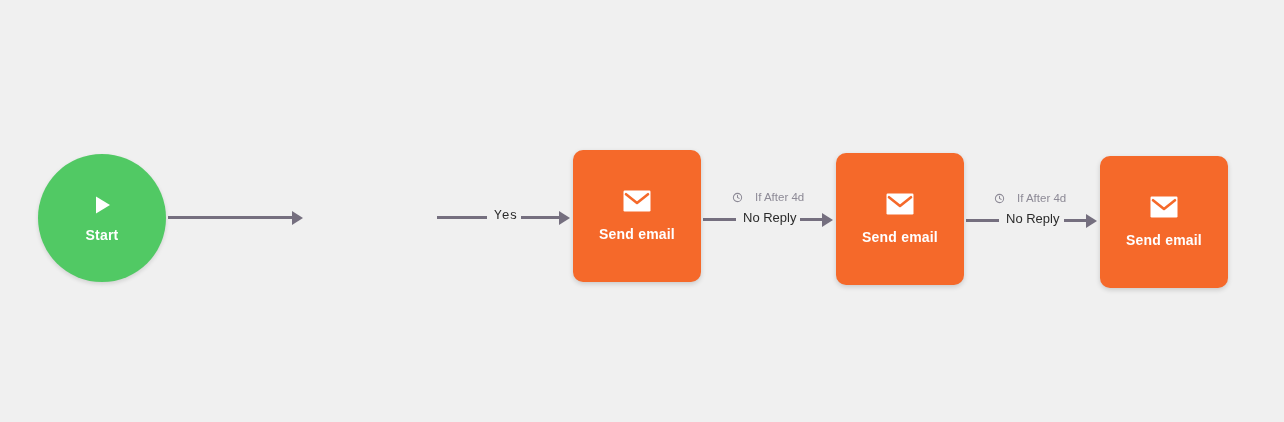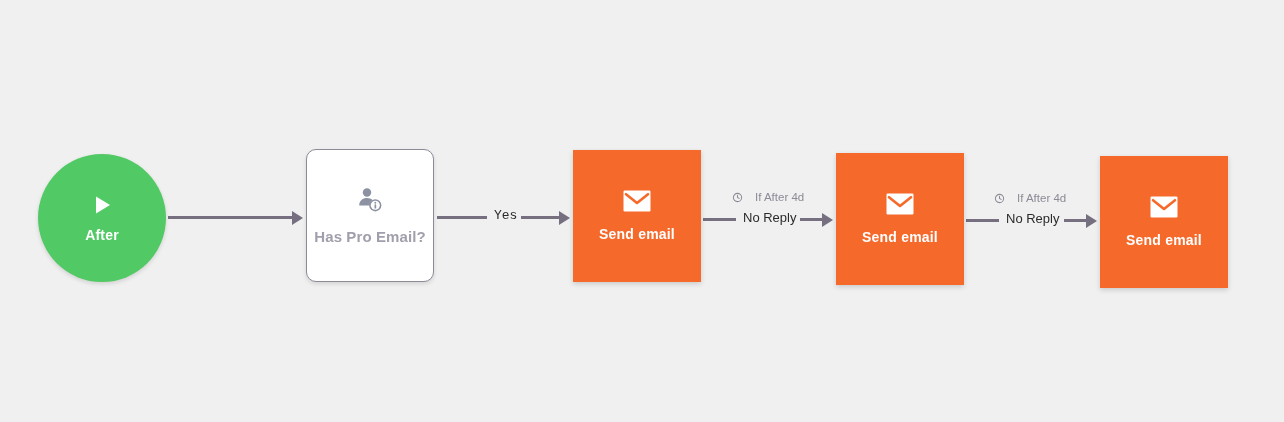--- a/index.html
+++ b/index.html
@@ -69,21 +69,21 @@
     color: #a0a0ad;
     font-size: 15px;
     font-weight: bold;
     letter-spacing: 0.1px;
   }
 
   
   .node-action {
     width: 128px;
     height: 132px;
-    border-radius: 0;
+    border-radius: 10px;
     background: #f5692a;
     box-shadow: 0 2px 5px rgba(0,0,0,0.16);
   }
   .node-action .node-icon {
     margin-bottom: 14px;
   }
   .node-action .node-label {
     color: #ffffff;
     font-size: 14px;
     font-weight: bold;
@@ -194,37 +194,23 @@
     </span>
     <span>If After 4d</span>
   </div>
 
   <div class="node node-start">
     <span class="node-icon">
       <svg class="icon-svg" width="24" height="24" viewBox="0 0 24 24">
         <path d="M6 3.5 L20 12 L6 20.5 Z" fill="#ffffff"></path>
       </svg>
     </span>
-    <span class="node-label">After</span>
-  </div>
-
-  <div class="node node-decision">
-    <span class="node-icon">
-      <svg class="icon-svg" width="28" height="28" viewBox="0 0 28 28">
-        <circle cx="11" cy="6.5" r="4.2" fill="#8d92a3"></circle>
-        <path d="M3.2 19.5 C3.2 14.6 6.8 12 11 12 C13.3 12 15.3 12.8 16.7 14.1
-                 C15.2 14.9 14.1 16.4 13.8 18.2 L13.8 19.5 Z" fill="#8d92a3"></path>
-        <circle cx="19.3" cy="19.3" r="6.1" fill="#8d92a3"></circle>
-        <circle cx="19.3" cy="19.3" r="4.5" fill="#ffffff"></circle>
-        <circle cx="19.3" cy="16.8" r="0.95" fill="#8d92a3"></circle>
-        <rect x="18.5" y="18.3" width="1.7" height="4.3" rx="0.7" fill="#8d92a3"></rect>
-      </svg>
-    </span>
-    <span class="node-label">Has Pro Email?</span>
-  </div>
+    <span class="node-label">Start</span>
+  </div>
+
 
   <div class="node node-action node-action-1">
     <span class="node-icon">
       <svg class="icon-svg" width="28" height="22" viewBox="0 0 28 22">
         <rect x="0.5" y="0.5" width="27" height="21" rx="1.2" fill="#ffffff"></rect>
         <path d="M3 4.2 L14 13 L25 4.2" fill="none" stroke="#f5692a" stroke-width="2.6" stroke-linecap="round" stroke-linejoin="round"></path>
       </svg>
     </span>
     <span class="node-label">Send email</span>
   </div>

